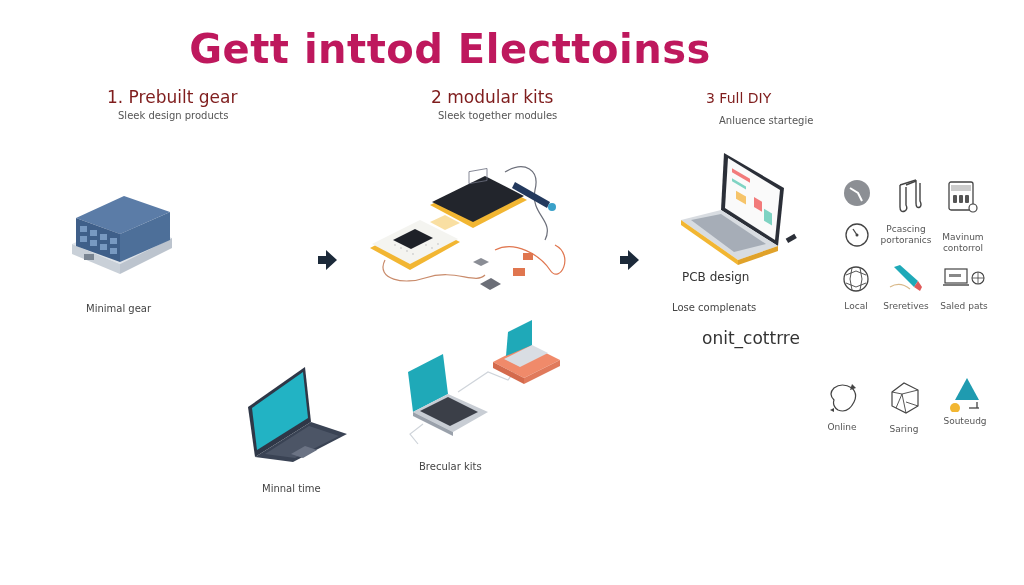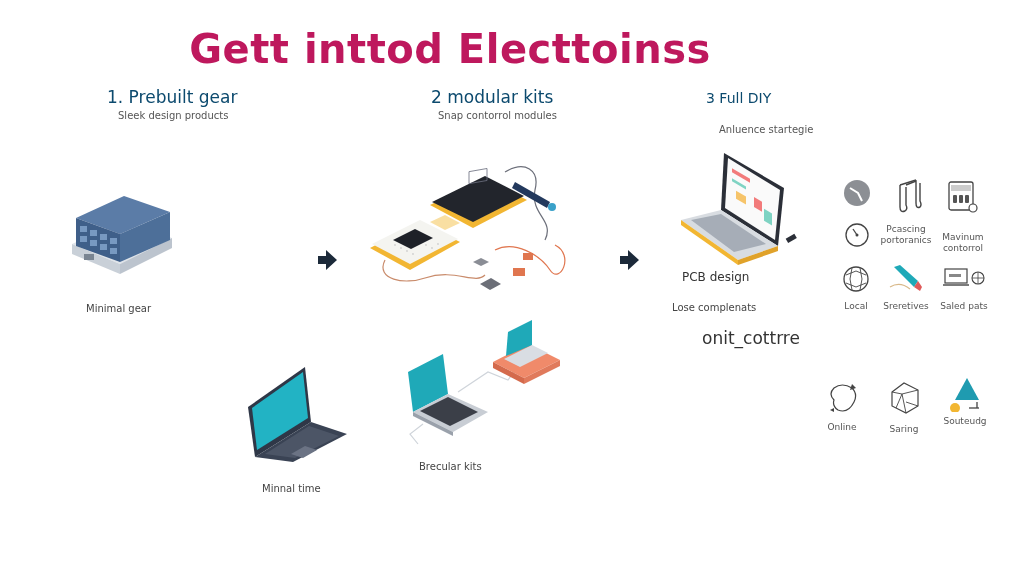--- a/index.html
+++ b/index.html
@@ -1,39 +1,39 @@
 <!DOCTYPE html>
 <html><head>
 <meta charset="utf-8">
 <style>
   html,body{margin:0;padding:0;}
   body{width:1024px;height:585px;background:#ffffff;position:relative;overflow:hidden;font-family:"DejaVu Sans",sans-serif;color:#2b2f36;}
   .abs{position:absolute;}
   .title{left:0;width:900px;top:26px;text-align:center;font-size:40px;font-weight:bold;color:#be185d;letter-spacing:0.5px;padding-left:0px;}
-  .stage-h{font-size:17px;color:#0c4a6e;white-space:nowrap;}
+  .stage-h{font-size:17px;color:#7f1d1d;white-space:nowrap;}
   .stage-sub{font-size:10px;color:#555;white-space:nowrap;}
   .cap{font-size:10px;color:#444;white-space:nowrap;text-align:center;}
   .cap-dark{font-size:12px;color:#333;white-space:nowrap;text-align:right;}
   .arrow{width:22px;height:22px;}
   .icon-cell{width:60px;text-align:center;}
   .icon-cell .lbl{font-size:9px;color:#555;line-height:11px;margin-top:4px;white-space:nowrap;}
 </style>
 </head>
 <body>
 
 <div class="abs title">Gett inttod Electtoinss</div>
 
 <div class="abs stage-h" style="left:107px;top:87px;">1. Prebuilt gear</div>
 <div class="abs stage-sub" style="left:118px;top:110px;">Sleek design products</div>
 
 <div class="abs stage-h" style="left:431px;top:87px;">2 modular kits</div>
-<div class="abs stage-sub" style="left:438px;top:110px;">Snap contorrol modules</div>
+<div class="abs stage-sub" style="left:438px;top:110px;">Sleek together modules</div>
 
 <div class="abs stage-h" style="left:706px;top:90px;font-size:14px;">3 Full  DIY</div>
-<div class="abs stage-sub" style="left:719px;top:124px;text-align:center;">Anluence startegie</div>
+<div class="abs stage-sub" style="left:719px;top:115px;text-align:center;">Anluence startegie</div>
 
 <div class="abs" style="left:62px;top:186px;width:115px;height:90px;">
   <svg width="115" height="90" viewBox="0 0 115 90">
     <polygon points="10,58 62,35 110,52 58,78" fill="#dfe4ea"></polygon>
     <polygon points="10,58 58,78 58,88 10,68" fill="#c9d0d8"></polygon>
     <polygon points="58,78 110,52 110,62 58,88" fill="#bcc4ce"></polygon>
     <polygon points="14,32 62,10 108,26 58,48" fill="#5b7ca7"></polygon>
     <polygon points="14,32 58,48 58,76 14,60" fill="#3f5f89"></polygon>
     <polygon points="58,48 108,26 108,54 58,76" fill="#4d6f99"></polygon>
     <g fill="#7fa0c8" opacity="0.9">

